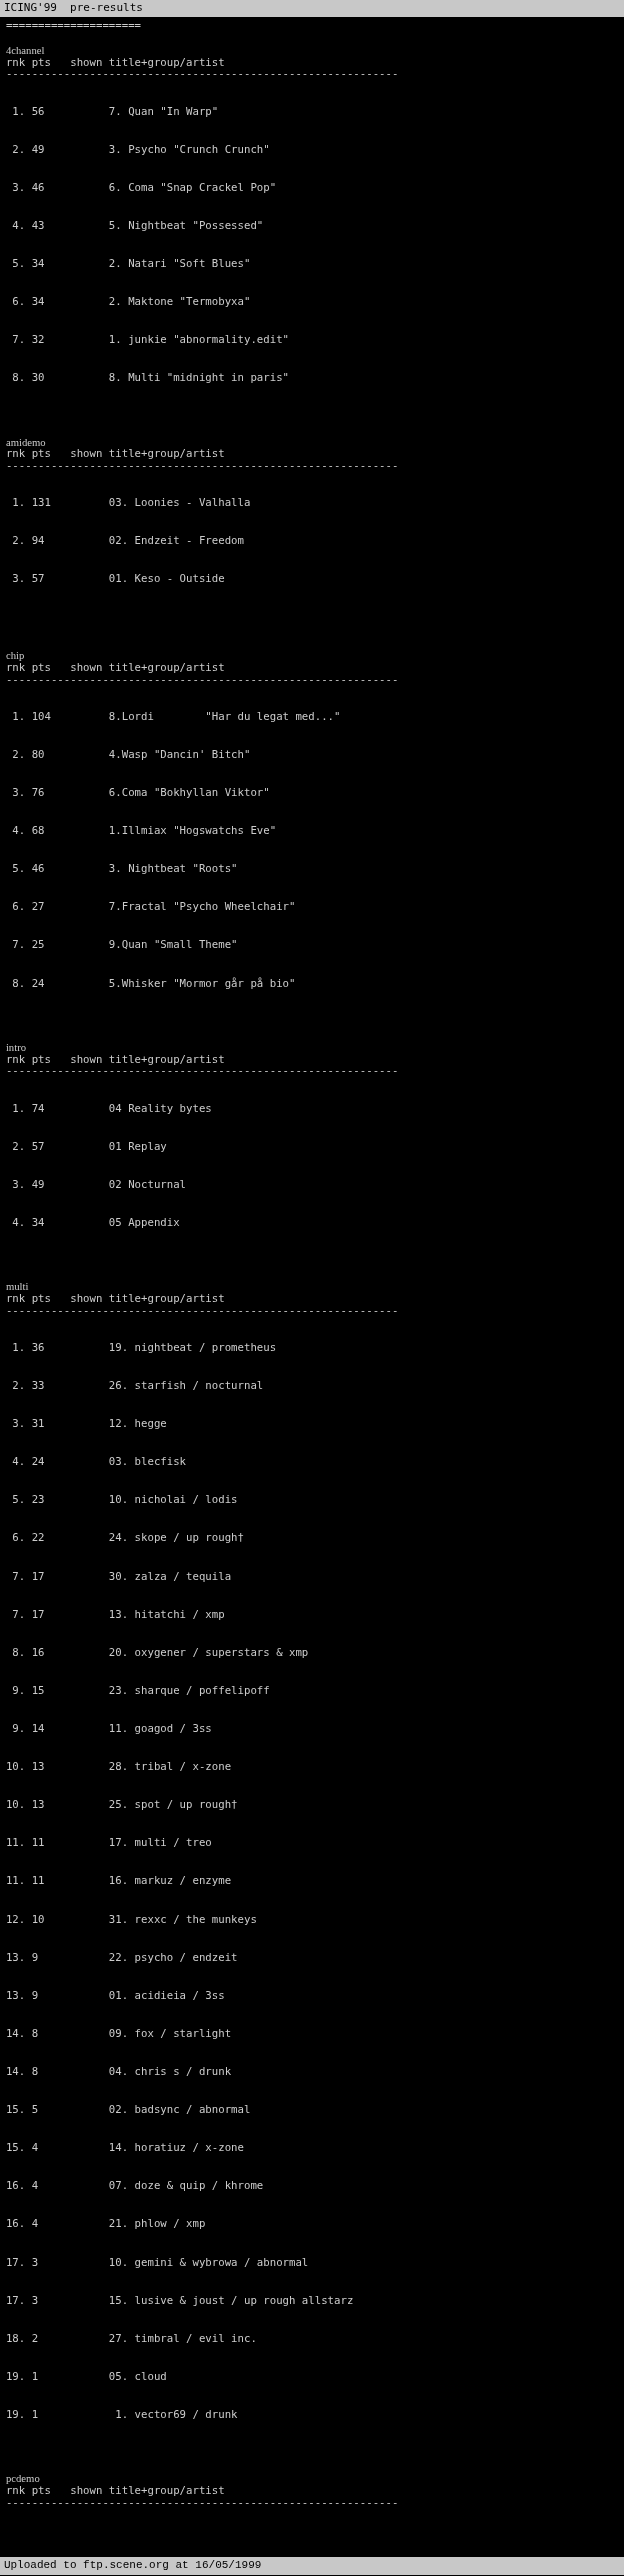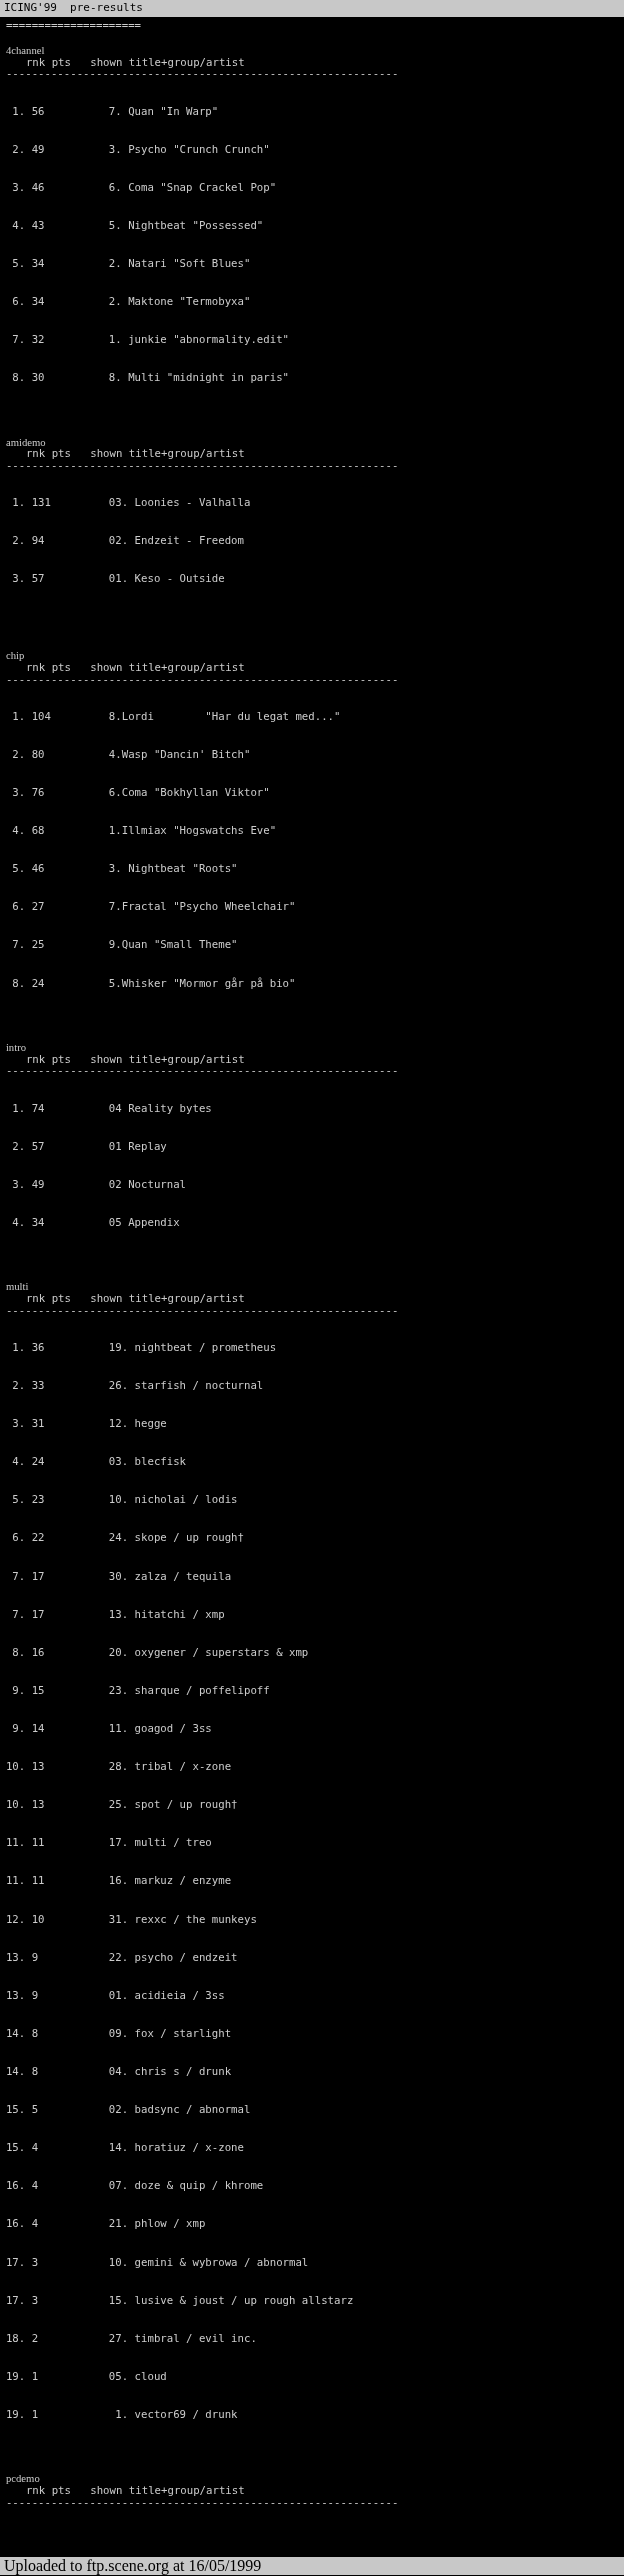--- a/index.html
+++ b/index.html
@@ -42,36 +42,35 @@
     margin-bottom: 12.7px;
   }
   .section-name {
     white-space: pre;
     color: #cccccc;
     font-family: Liberation Serif, serif;
   }
   .colhead {
     white-space: pre;
     color: #cccccc;
-    margin-left: 20px;
   }
   .rows {
     white-space: pre;
     color: #cccccc;
   }
   .row {
     white-space: pre;
   }
   .spacer-1 { height: 12.7px; }
   .spacer-2 { height: 25px; }
   .footer {
     background: #c8c8c8;
     color: #000000;
-    font-family: Liberation Serif, serif;
-    font-size: 16px;
+    font-family: Liberation Mono, monospace;
+    font-size: 11px;
     line-height: 13.7px;
     padding: 2px 3.9px 2px 3.9px;
     white-space: pre;
     position: absolute;
     left: 0;
     top: 2557px;
     width: 624px;
     box-sizing: border-box;
   }
   .wrap { position: relative; width: 624px; min-height: 2576px; }

